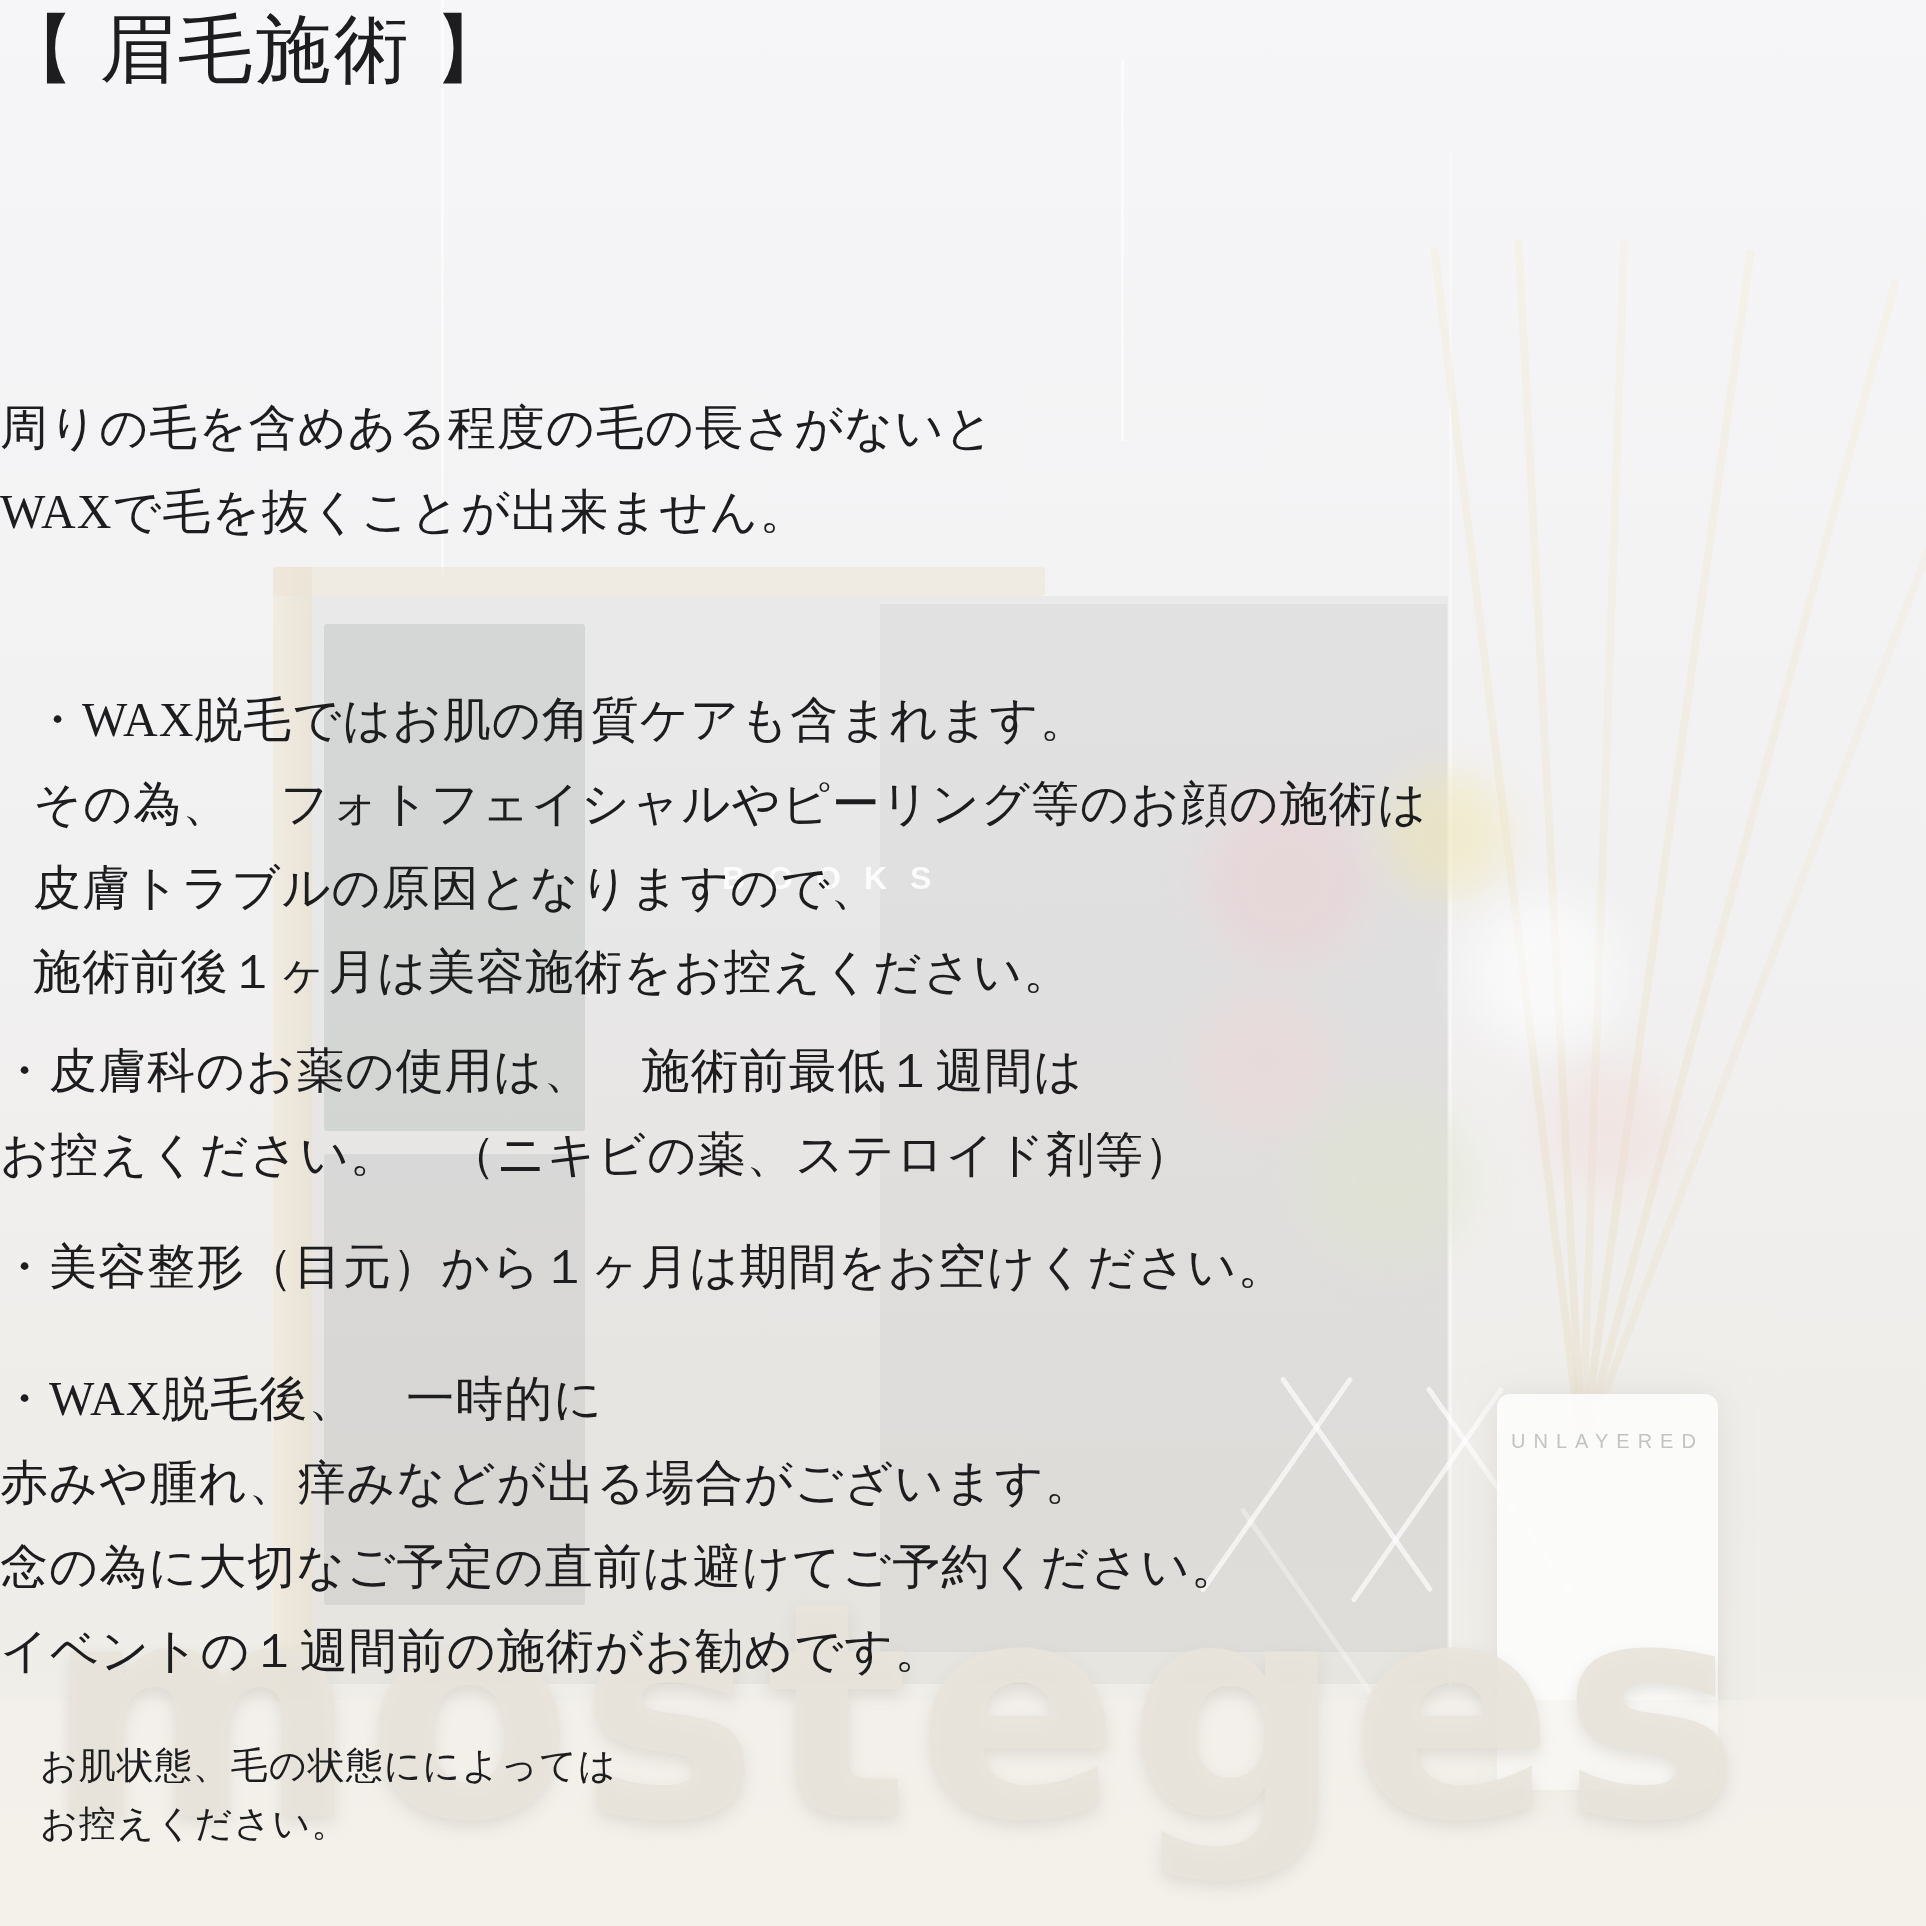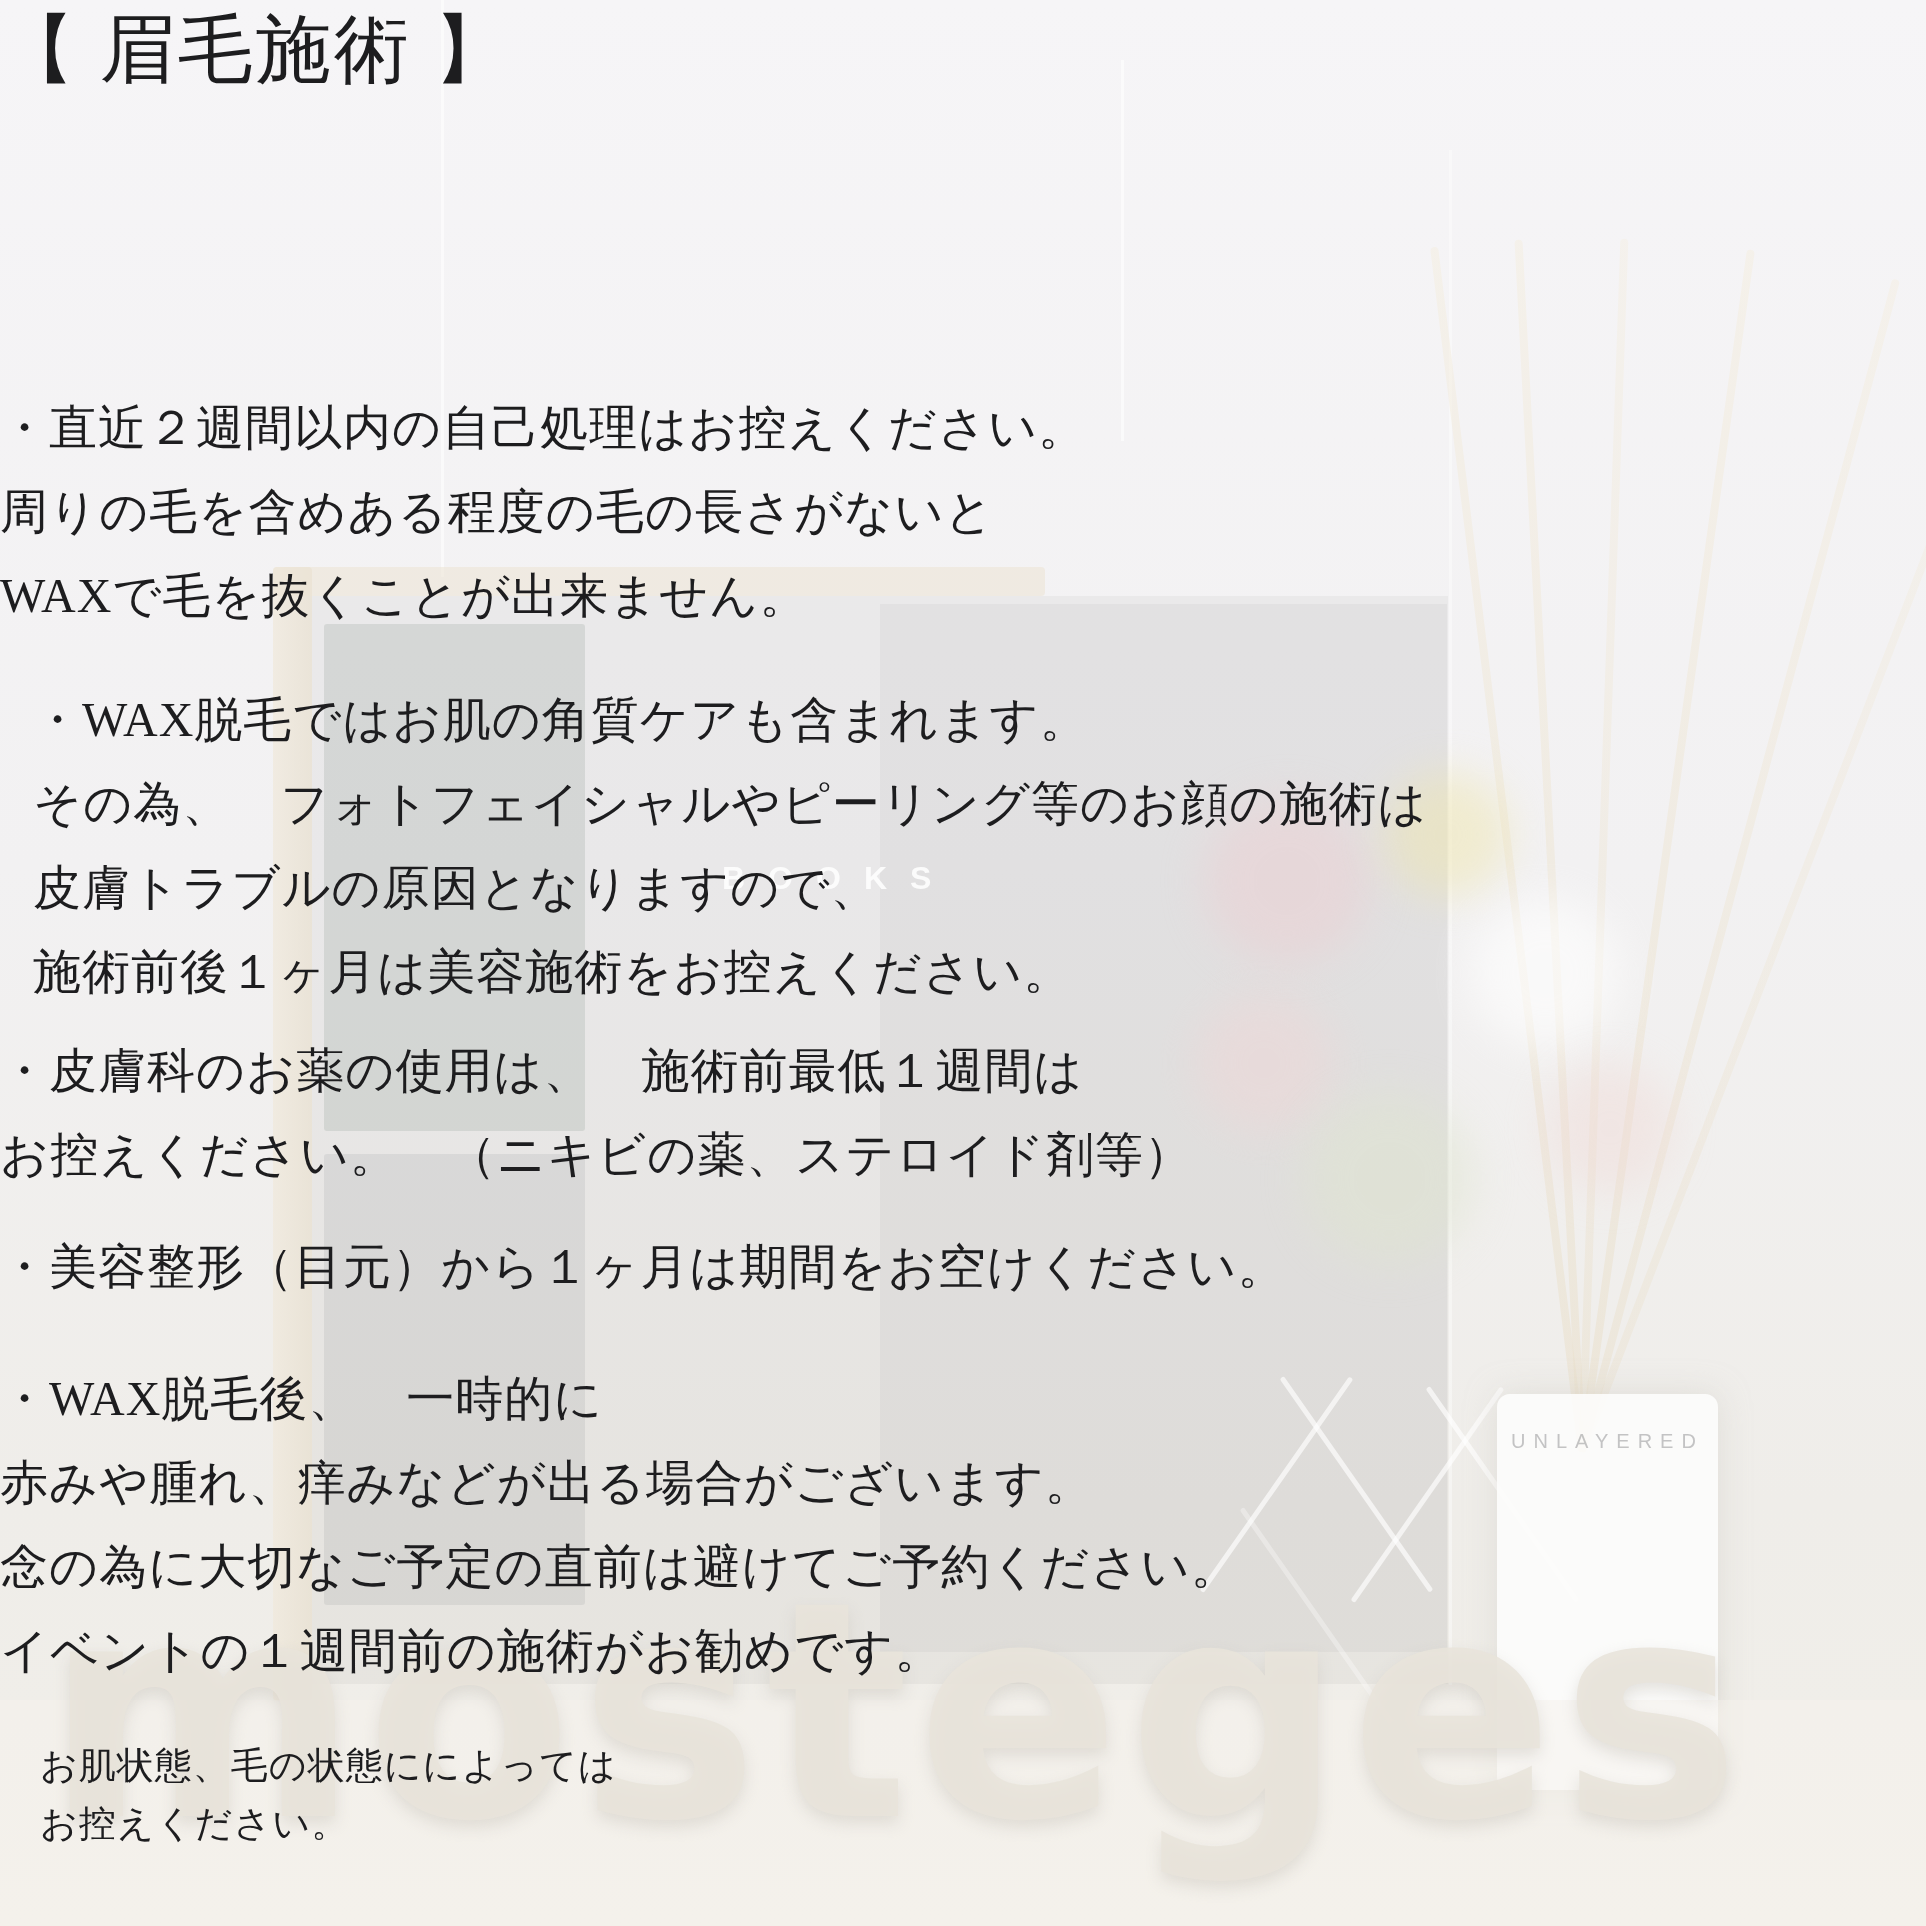--- a/index.html
+++ b/index.html
@@ -131,21 +131,20 @@
     <div class="bottle-label">UNLAYERED</div>
 
     <div class="shelf"></div>
     <div class="decor-letters">mosteges</div>
   </div>
 
   <div class="overlay">
     <div class="title">【 眉毛施術 】</div>
 
     <div class="para para-1">
-      <div>・直近２週間以内の自己処理はお控えください。</div>
       <div>周りの毛を含めある程度の毛の長さがないと</div>
       <div>WAXで毛を抜くことが出来ません。</div>
     </div>
 
     <div class="para para-2">
       <div>・WAX脱毛ではお肌の角質ケアも含まれます。</div>
       <div>その為、　フォトフェイシャルやピーリング等のお顔の施術は</div>
       <div>皮膚トラブルの原因となりますので、</div>
       <div>施術前後１ヶ月は美容施術をお控えください。</div>
     </div>

